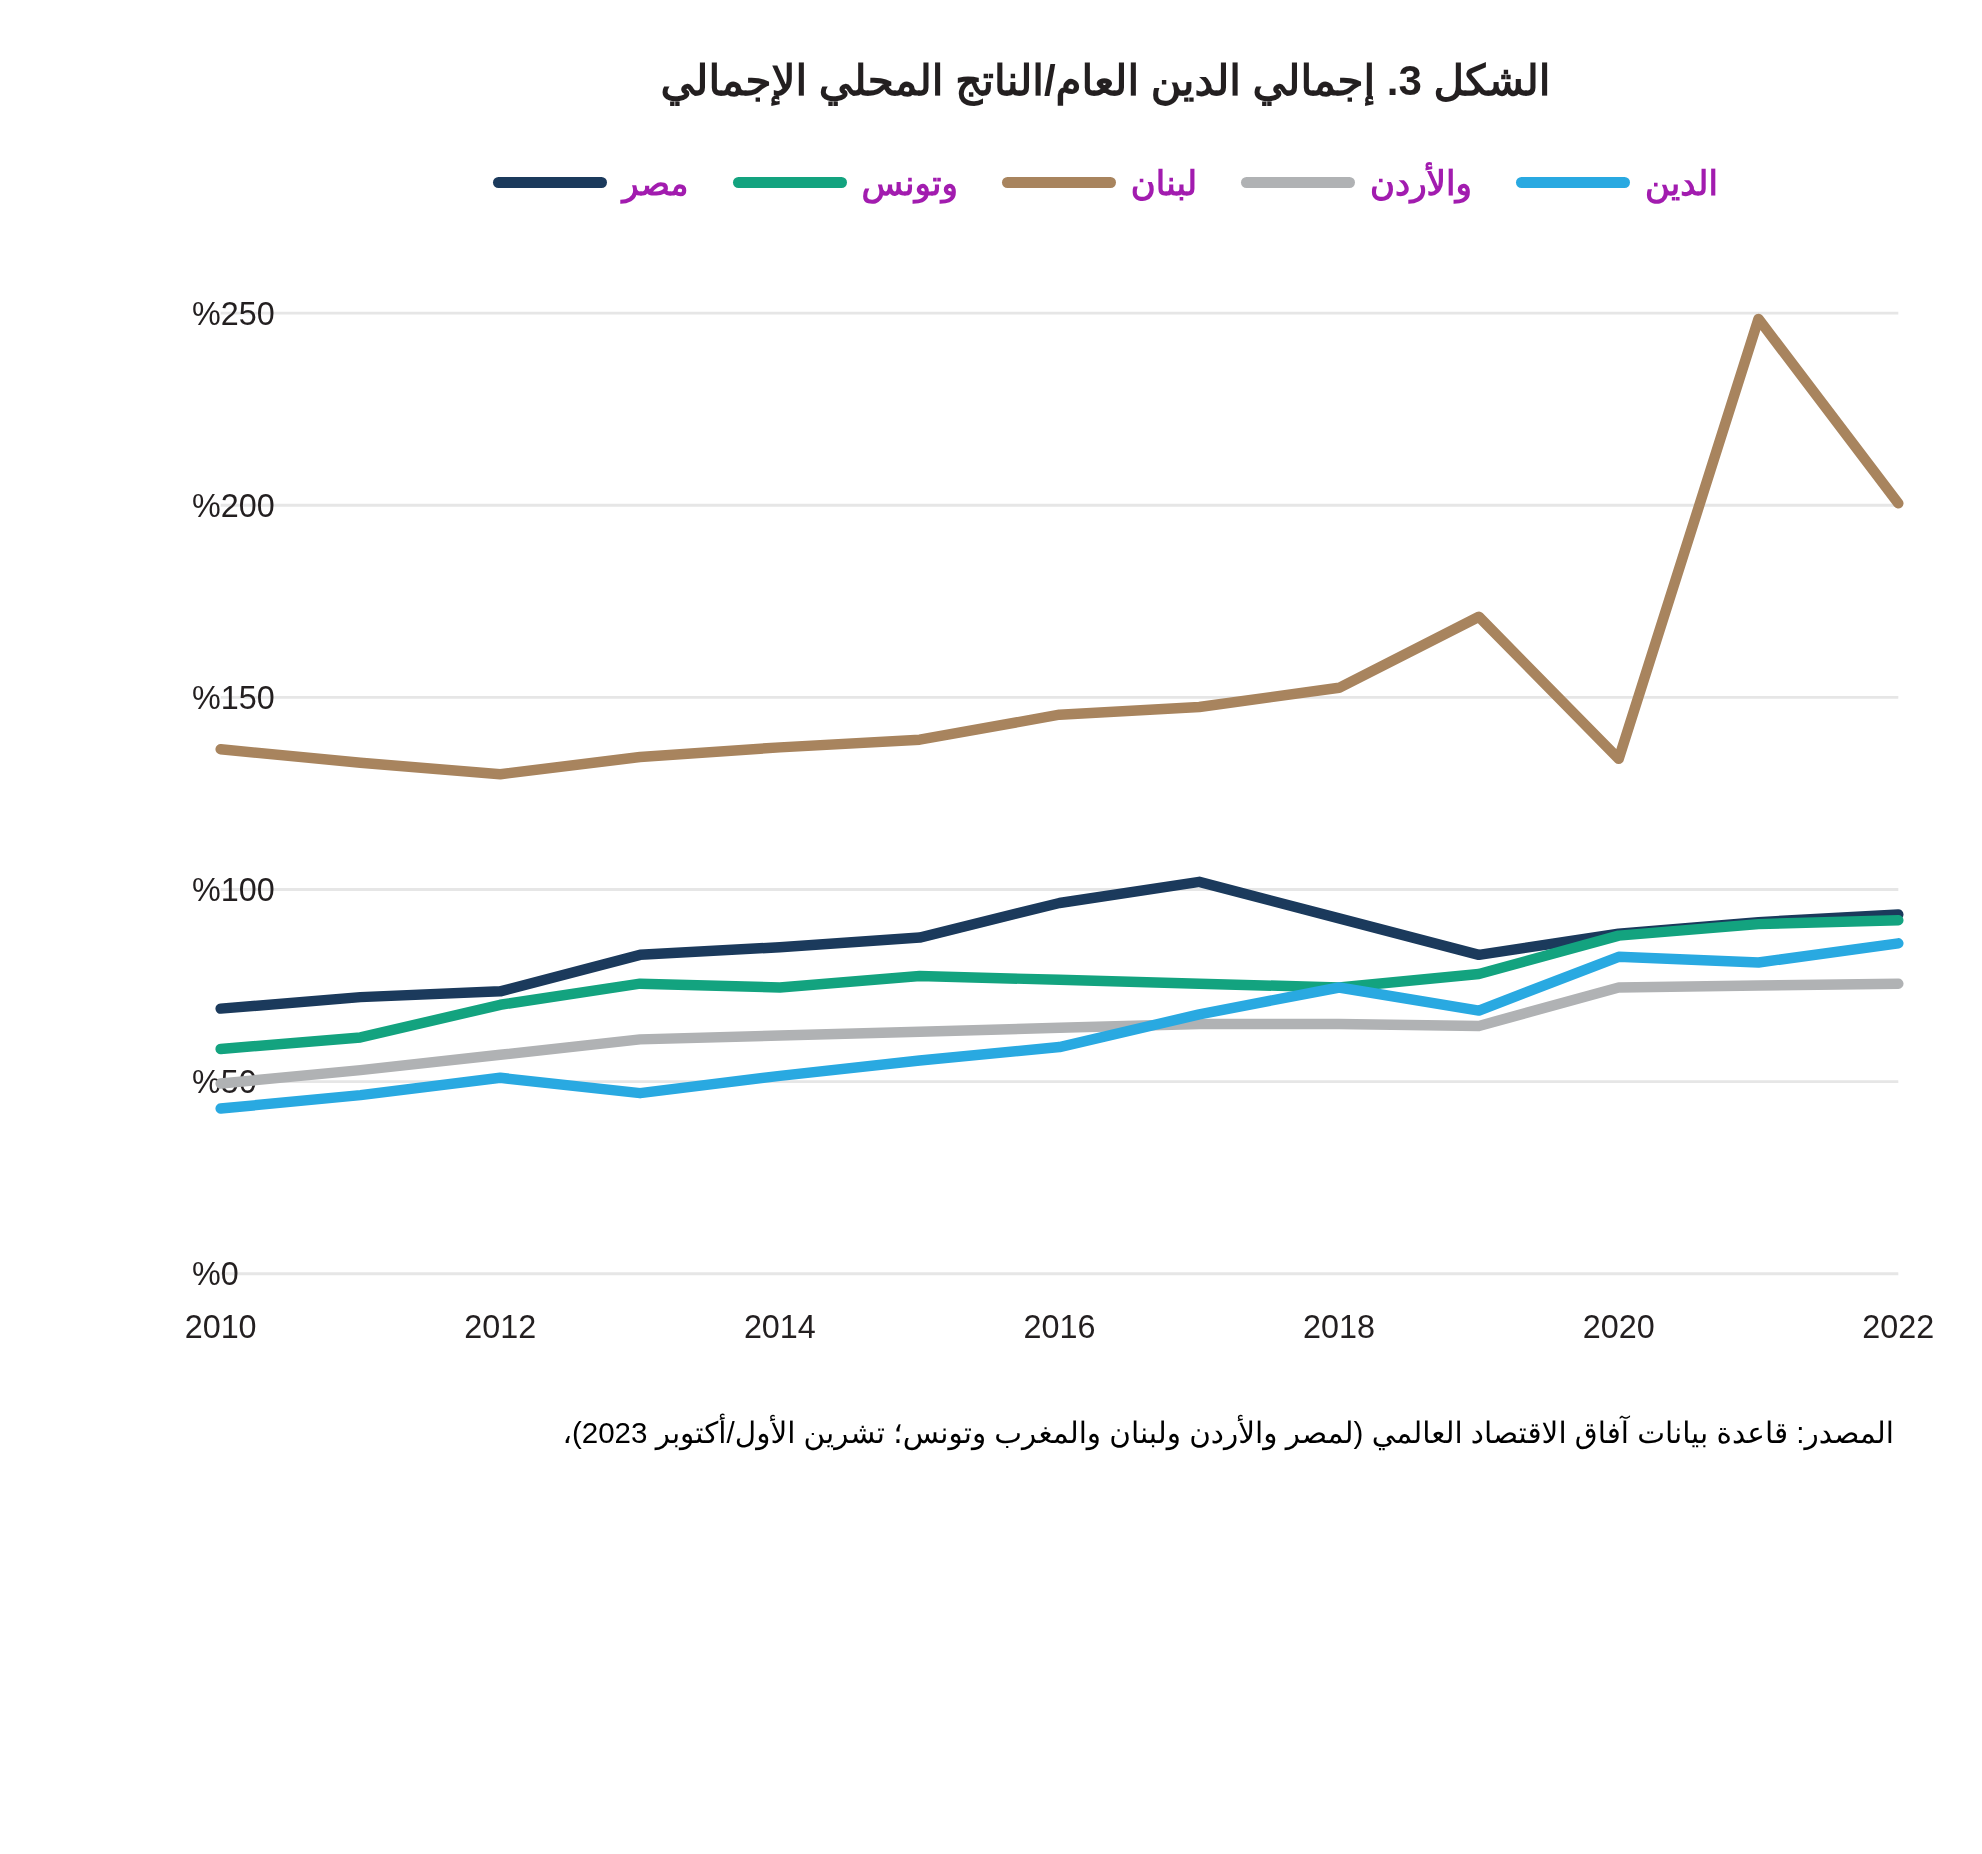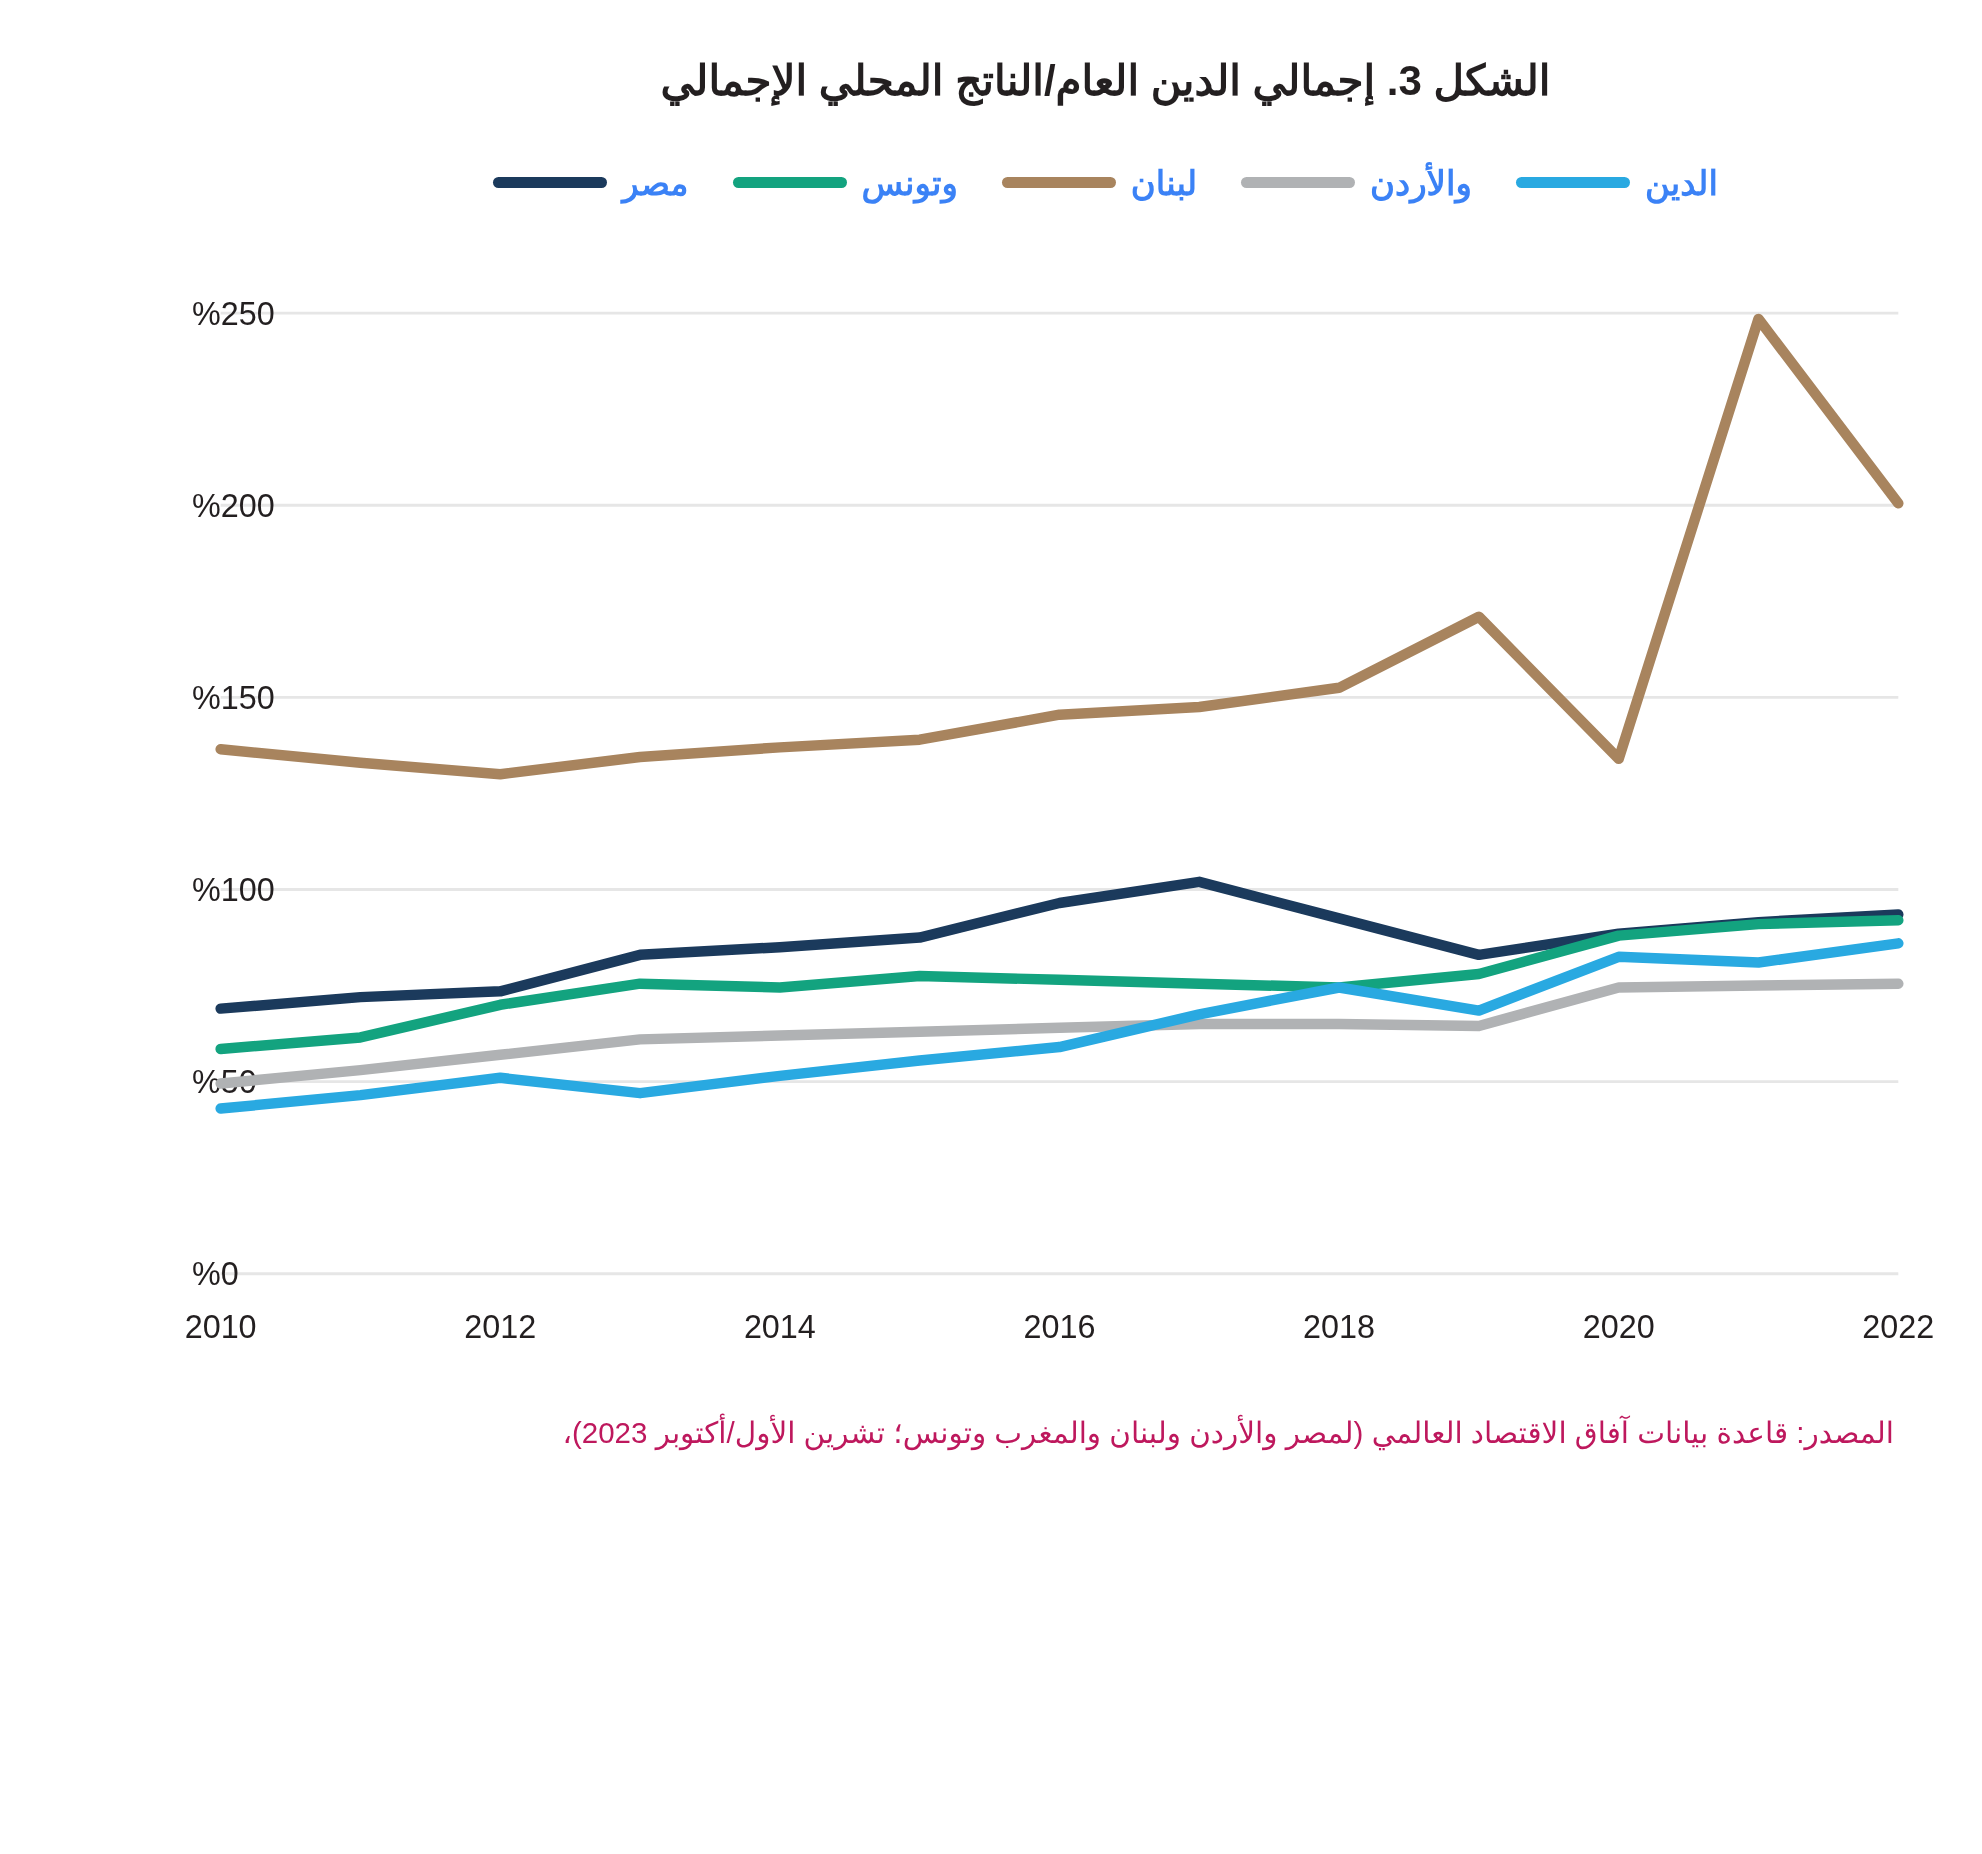--- a/index.html
+++ b/index.html
@@ -49,41 +49,41 @@
   }
   .legend-swatch {
     width: 114px;
     height: 10.5px;
     border-radius: 5.7px;
     display: block;
   }
   .legend-label {
     font-size: 34px;
     font-weight: bold;
-    color: #3b82f6;
+    color: #a21caf;
     white-space: nowrap;
   }
   .plot-wrap {
     position: relative;
     margin-top: 34px;
     width: 1982px;
     height: 1170px;
   }
   .plot-svg {
     display: block;
   }
   .source {
     margin-top: 5.7px;
     padding: 0 88px 0 88px;
     direction: rtl;
   }
   .source-line {
     font-size: 29.5px;
     line-height: 1.45;
-    color: #be185d;
+    color: #000000;
     text-align: right;
   }
   .url-block {
     direction: ltr;
     text-align: left;
     font-size: 29.5px;
     line-height: 1.42;
     color: #231f20;
     margin-top: 19px;
     word-break: break-all;

